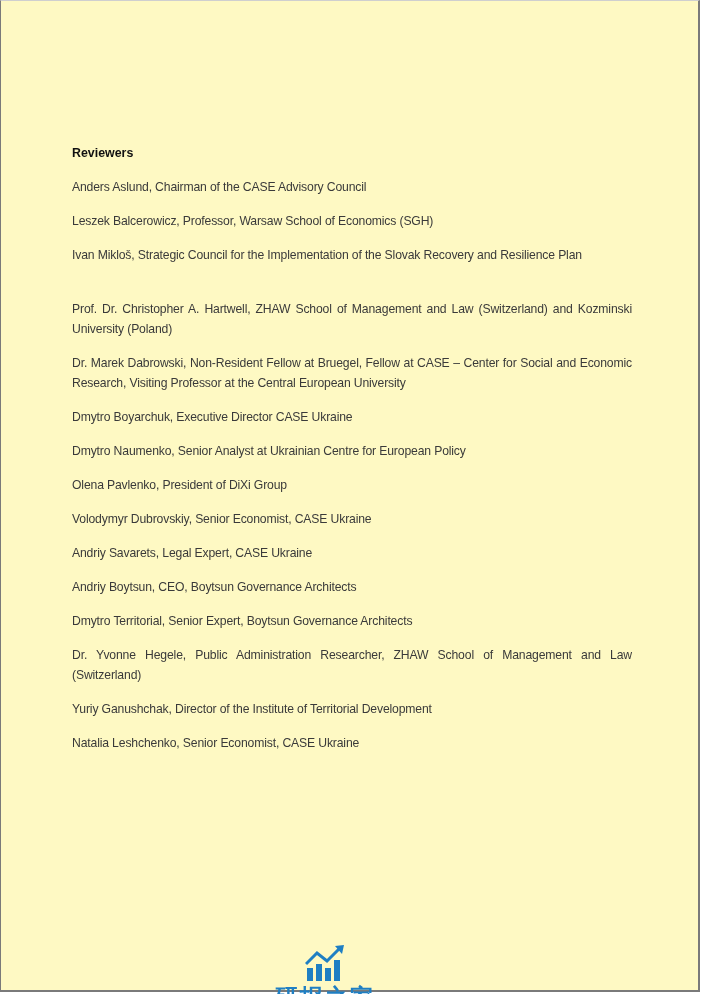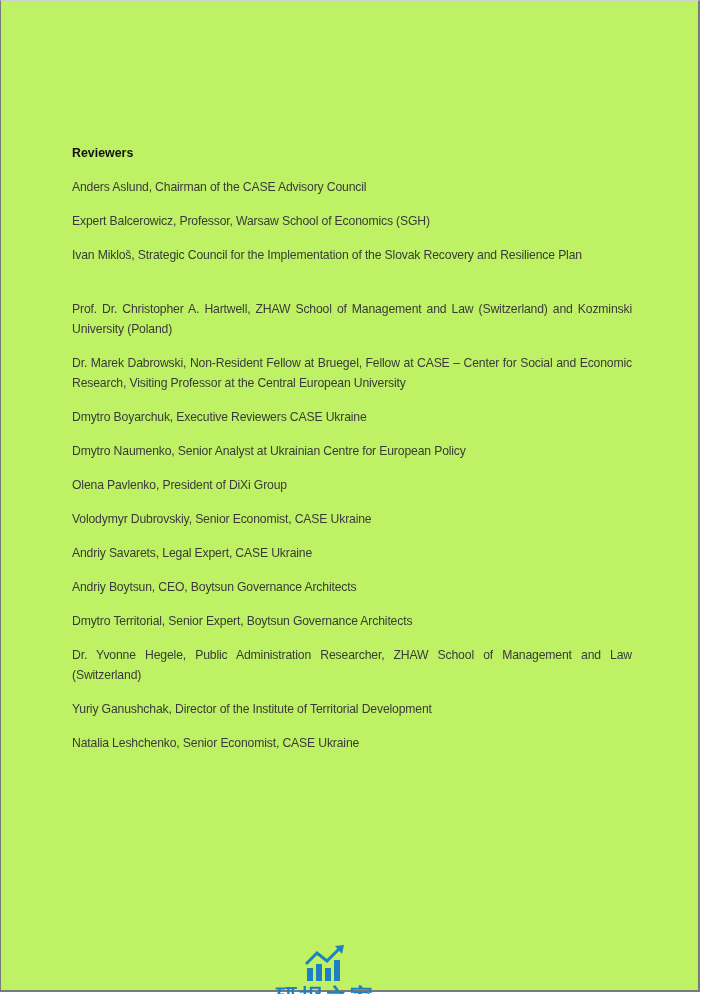--- a/index.html
+++ b/index.html
@@ -4,21 +4,21 @@
 <style>
   html, body { margin: 0; padding: 0; background: #ffffff; }
   body { width: 702px; height: 994px; overflow: hidden; position: relative; }
   .page {
     position: absolute; left: 0; top: 0;
     width: 700px; height: 992px;
     border-left: 1px solid #7a7a7a;
     border-top: 1px solid #cfcfcf;
     border-right: 2px solid #7a7a7a;
     border-bottom: 2px solid #7a7a7a;
-    background: #bef264;
+    background: #fef9c3;
     box-sizing: border-box;
   }
   .content {
     position: absolute; left: 71px; top: 142px; width: 560px;
     font-family: "Liberation Sans", sans-serif;
     color: #3a3a3a;
     font-size: 12.2px;
   }
   .section-title {
     font-weight: bold; color: #111; font-size: 12.4px;
@@ -50,28 +50,28 @@
 </style>
 </head>
 <body>
 
 <div class="page">
   <div class="content">
 
     <section class="reviewers">
       <h2 class="section-title">Reviewers</h2>
       <p class="entry">Anders Aslund, Chairman of the CASE Advisory Council</p>
-      <p class="entry">Expert Balcerowicz, Professor, Warsaw School of Economics (SGH)</p>
+      <p class="entry">Leszek Balcerowicz, Professor, Warsaw School of Economics (SGH)</p>
       <p class="entry">Ivan Mikloš, Strategic Council for the Implementation of the Slovak Recovery and Resilience Plan</p>
     </section>
 
     <section class="contributors">
       <p class="entry multi">Prof. Dr. Christopher A. Hartwell, ZHAW School of Management and Law (Switzerland) and Kozminski University (Poland)</p>
       <p class="entry multi">Dr. Marek Dabrowski, Non-Resident Fellow at Bruegel, Fellow at CASE – Center for Social and Economic Research, Visiting Professor at the Central European University</p>
-      <p class="entry">Dmytro Boyarchuk, Executive Reviewers CASE Ukraine</p>
+      <p class="entry">Dmytro Boyarchuk, Executive Director CASE Ukraine</p>
       <p class="entry">Dmytro Naumenko, Senior Analyst at Ukrainian Centre for European Policy</p>
       <p class="entry">Olena Pavlenko, President of DiXi Group</p>
       <p class="entry">Volodymyr Dubrovskiy, Senior Economist, CASE Ukraine</p>
       <p class="entry">Andriy Savarets, Legal Expert, CASE Ukraine</p>
       <p class="entry">Andriy Boytsun, CEO, Boytsun Governance Architects</p>
       <p class="entry">Dmytro Territorial, Senior Expert, Boytsun Governance Architects</p>
       <p class="entry">Dr. Yvonne Hegele, Public Administration Researcher, ZHAW School of Management and Law (Switzerland)</p>
       <p class="entry">Yuriy Ganushchak, Director of the Institute of Territorial Development</p>
       <p class="entry">Natalia Leshchenko, Senior Economist, CASE Ukraine</p>
     </section>

